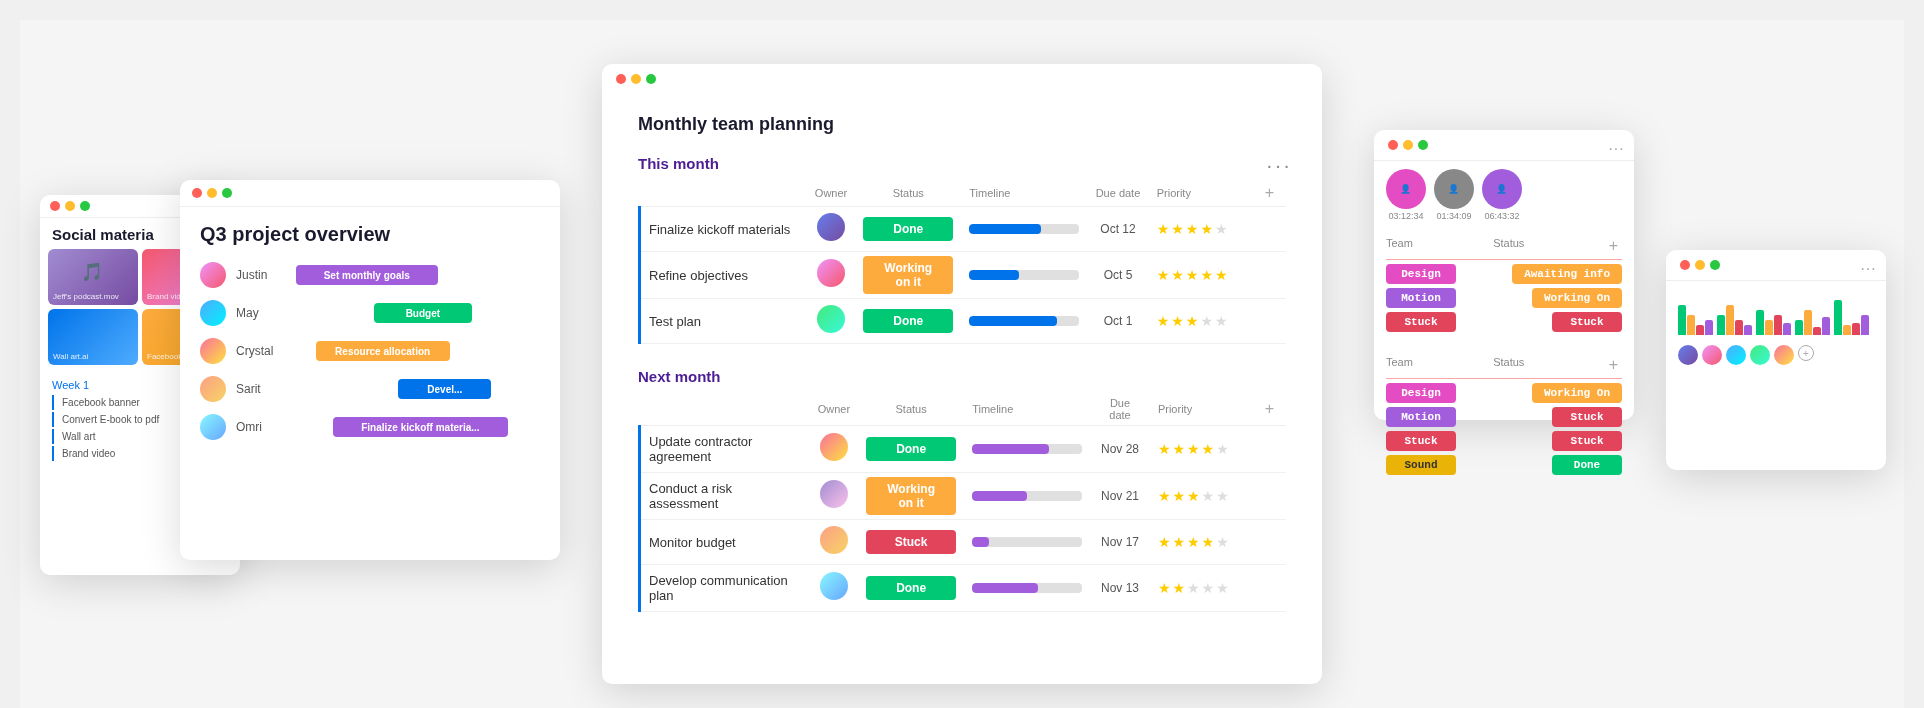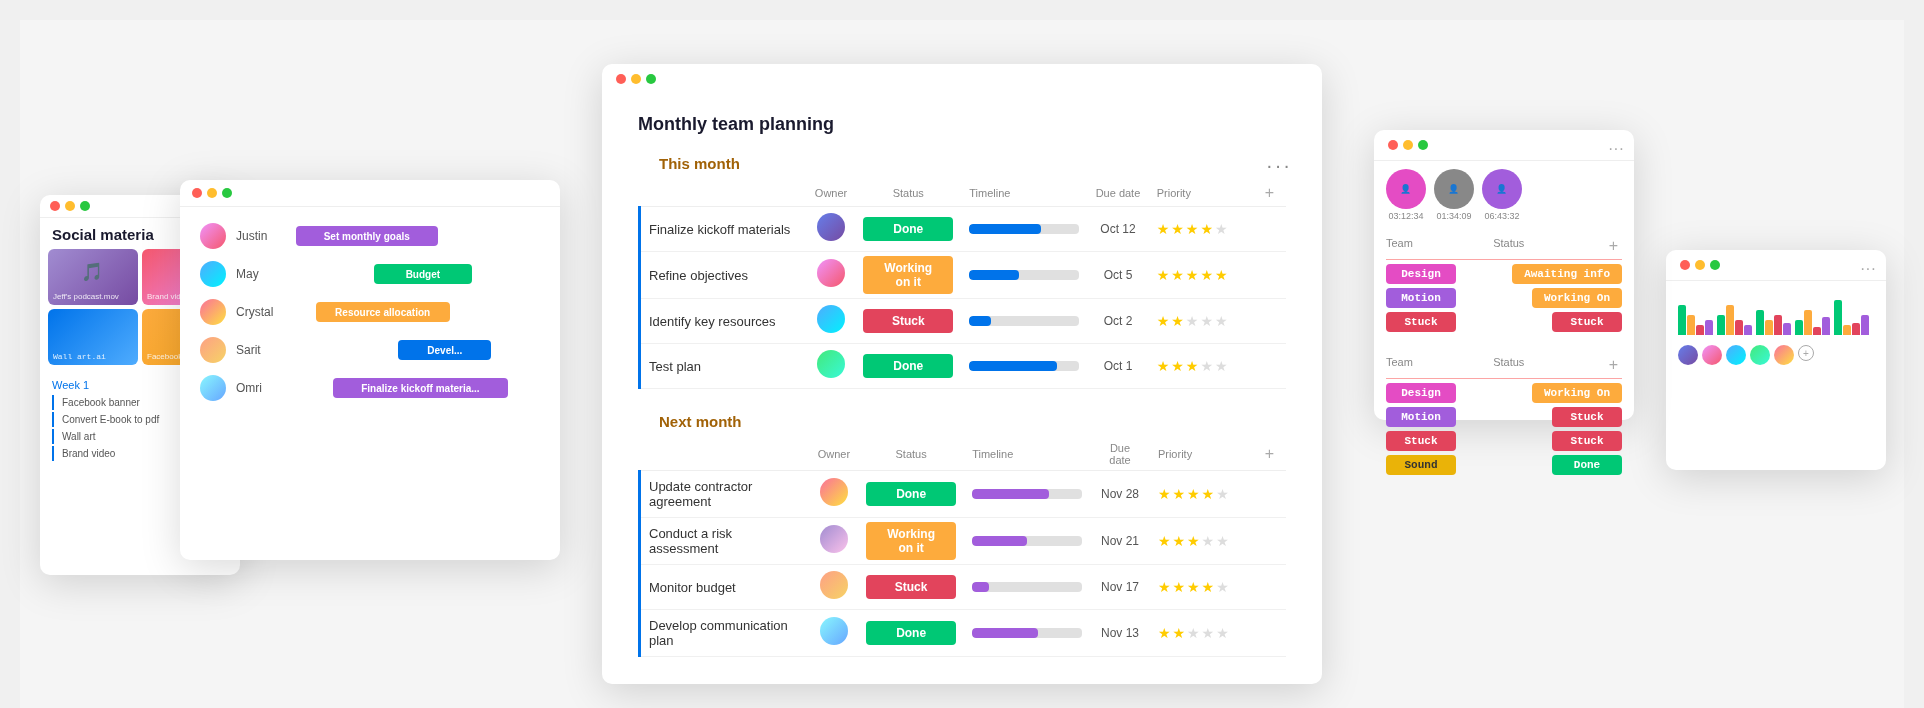--- a/index.html
+++ b/index.html
@@ -80,23 +80,22 @@
       position: absolute;
       right: 30px;
       top: 60px;
       letter-spacing: 2px;
     }
 
     
     .section-header {
       font-size: 15px;
       font-weight: 600;
-      color: #a16207;
+      color: #4c1d95;
       margin-bottom: 8px;
-      margin-left: 21px;
     }
 
     
     .task-table {
       width: 100%;
       border-collapse: collapse;
       margin-bottom: 24px;
     }
 
     .task-table thead th {
@@ -317,21 +316,21 @@
 
     .social-card {
       border-radius: 6px;
       overflow: hidden;
       height: 56px;
       position: relative;
     }
 
     .sc-purple { background: linear-gradient(135deg, #a18cd1, #764ba2); }
     .sc-red { background: linear-gradient(135deg, #f5576c, #f093fb); }
-    .sc-blue { background: linear-gradient(135deg, #0073ea, #4facfe); font-family: Liberation Mono, monospace; }
+    .sc-blue { background: linear-gradient(135deg, #0073ea, #4facfe); }
     .sc-orange { background: linear-gradient(135deg, #fdab3d, #f5a623); }
 
     .social-card-label {
       font-size: 8px;
       color: rgba(255,255,255,0.85);
       position: absolute;
       bottom: 4px;
       left: 5px;
     }
 
@@ -534,20 +533,21 @@
     </div>
   </div>
 
   <div class="window left-window">
     <div class="window-chrome">
       <span class="dot dot-red"></span>
       <span class="dot dot-yellow"></span>
       <span class="dot dot-green"></span>
     </div>
     <div class="left-window-content">
+      <div class="left-page-title">Q3 project overview</div>
 
       <div class="gantt-row">
         <div class="gantt-avatar av2" style="width:26px;height:26px;border-radius:50%;"></div>
         <span class="gantt-name">Justin</span>
         <div class="gantt-bar-area">
           <div class="gantt-bar g-purple" style="left:0%;width:58%;">
             <span>Set monthly goals</span>
           </div>
         </div>
       </div>
@@ -651,43 +651,20 @@
     </div>
               </td>
       <td class="duedate-cell">Oct 5</td>
       <td class="priority-cell">
                 <div class="stars">
                   <span class="star star-filled">★</span>
                   <span class="star star-filled">★</span>
                   <span class="star star-filled">★</span>
                   <span class="star star-filled">★</span>
                   <span class="star star-filled">★</span>
-                </div>
-              </td>
-      <td></td>
-    </tr>
-            <tr>
-      <td class="task-name-cell">Identify key resources</td>
-      <td class="owner-cell"><div class="avatar av3"></div></td>
-      <td class="status-cell">
-        <span class="status-badge status-stuck">Stuck</span>
-      </td>
-      <td class="timeline-cell">
-                <div class="timeline-bar-bg">
-      <div class="timeline-bar-fill fill-blue" style="width:20%"></div>
-    </div>
-              </td>
-      <td class="duedate-cell">Oct 2</td>
-      <td class="priority-cell">
-                <div class="stars">
-                  <span class="star star-filled">★</span>
-                  <span class="star star-filled">★</span>
-                  <span class="star star-empty">★</span>
-                  <span class="star star-empty">★</span>
-                  <span class="star star-empty">★</span>
                 </div>
               </td>
       <td></td>
     </tr>
             <tr>
       <td class="task-name-cell">Test plan</td>
       <td class="owner-cell"><div class="avatar av4"></div></td>
       <td class="status-cell">
         <span class="status-badge status-done">Done</span>
       </td>

